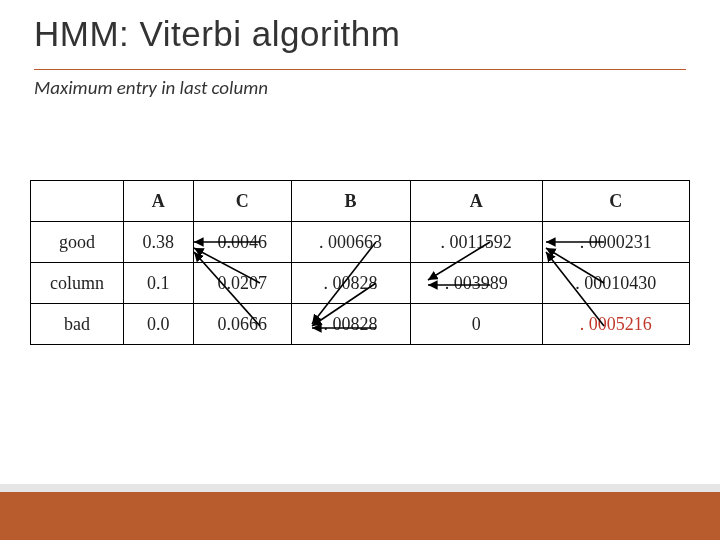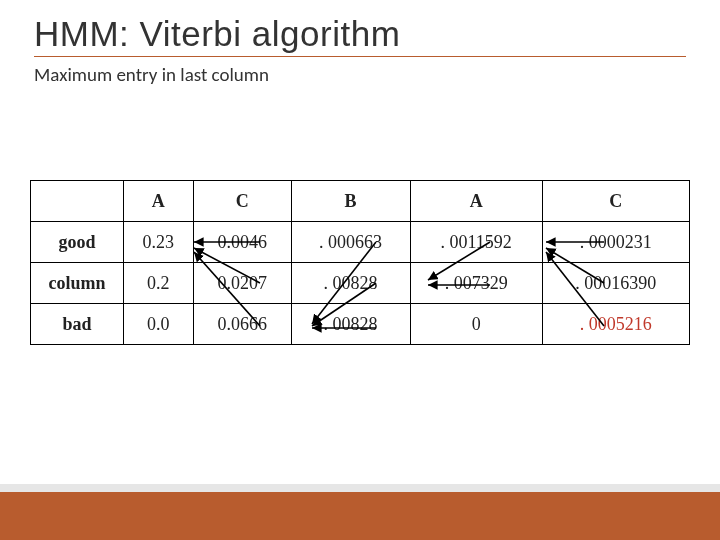--- a/index.html
+++ b/index.html
@@ -19,50 +19,51 @@
     box-sizing: border-box;
     padding: 14px 34px 0 34px;
   }
   .title {
     font-family: "Calibri Light", "Segoe UI Light", Arial, sans-serif;
     font-size: 35px;
     font-weight: 300;
     color: #333;
     letter-spacing: 0.5px;
     margin: 0 0 0 0;
-    padding-bottom: 2px;
+    padding-bottom: 15px;
     border-bottom: 1.5px solid #b85c2e;
     width: 100%;
   }
   .subtitle {
     font-size: 19px;
     color: #333;
     margin-top: 6px;
     font-family: "Calibri", Arial, sans-serif;
+    font-style: italic;
   }
   .table-wrap {
     position: absolute;
     left: 30px;
     top: 180px;
     width: 660px;
   }
   table {
     border-collapse: collapse;
     width: 100%;
     font-family: "Times New Roman", serif;
     font-size: 18px;
   }
   th, td {
     border: 1px solid #000;
     padding: 8px 6px;
     text-align: center;
     height: 24px;
   }
   th.rowhdr, td.rowhdr {
-    font-weight: bold;
+    font-weight: normal;
     width: 80px;
     margin-left: 12px;
   }
   thead th {
     font-weight: bold;
   }
   .corner {
     border: 1px solid #000;
   }
   .highlight {
@@ -110,33 +111,33 @@
           <th>A</th>
           <th>C</th>
           <th>B</th>
           <th>A</th>
           <th>C</th>
         </tr>
       </thead>
       <tbody>
         <tr>
           <td class="rowhdr">good</td>
-          <td>0.23</td>
+          <td>0.38</td>
           <td>0.0046</td>
           <td>. 000663</td>
           <td>. 0011592</td>
           <td>. 0000231</td>
         </tr>
         <tr>
           <td class="rowhdr">column</td>
-          <td>0.2</td>
+          <td>0.1</td>
           <td>0.0207</td>
           <td>. 00828</td>
-          <td>. 007329</td>
-          <td>. 00016390</td>
+          <td>. 003989</td>
+          <td>. 00010430</td>
         </tr>
         <tr>
           <td class="rowhdr">bad</td>
           <td>0.0</td>
           <td>0.0666</td>
           <td>. 00828</td>
           <td>0</td>
           <td class="highlight">. 0005216</td>
         </tr>
       </tbody>

